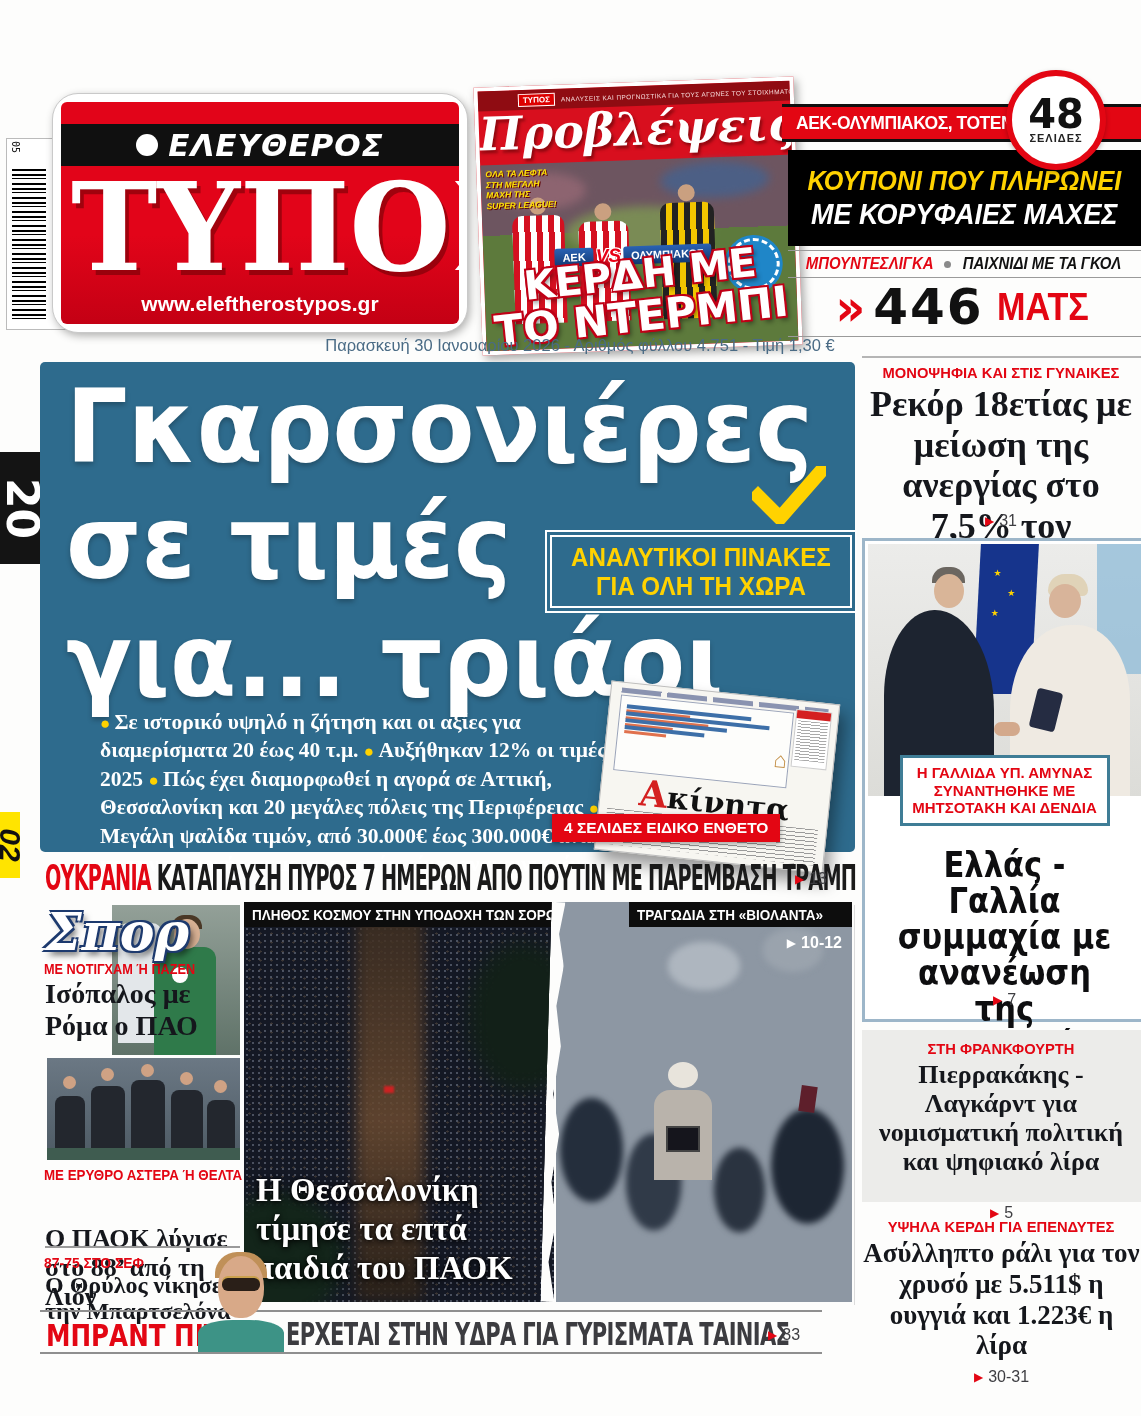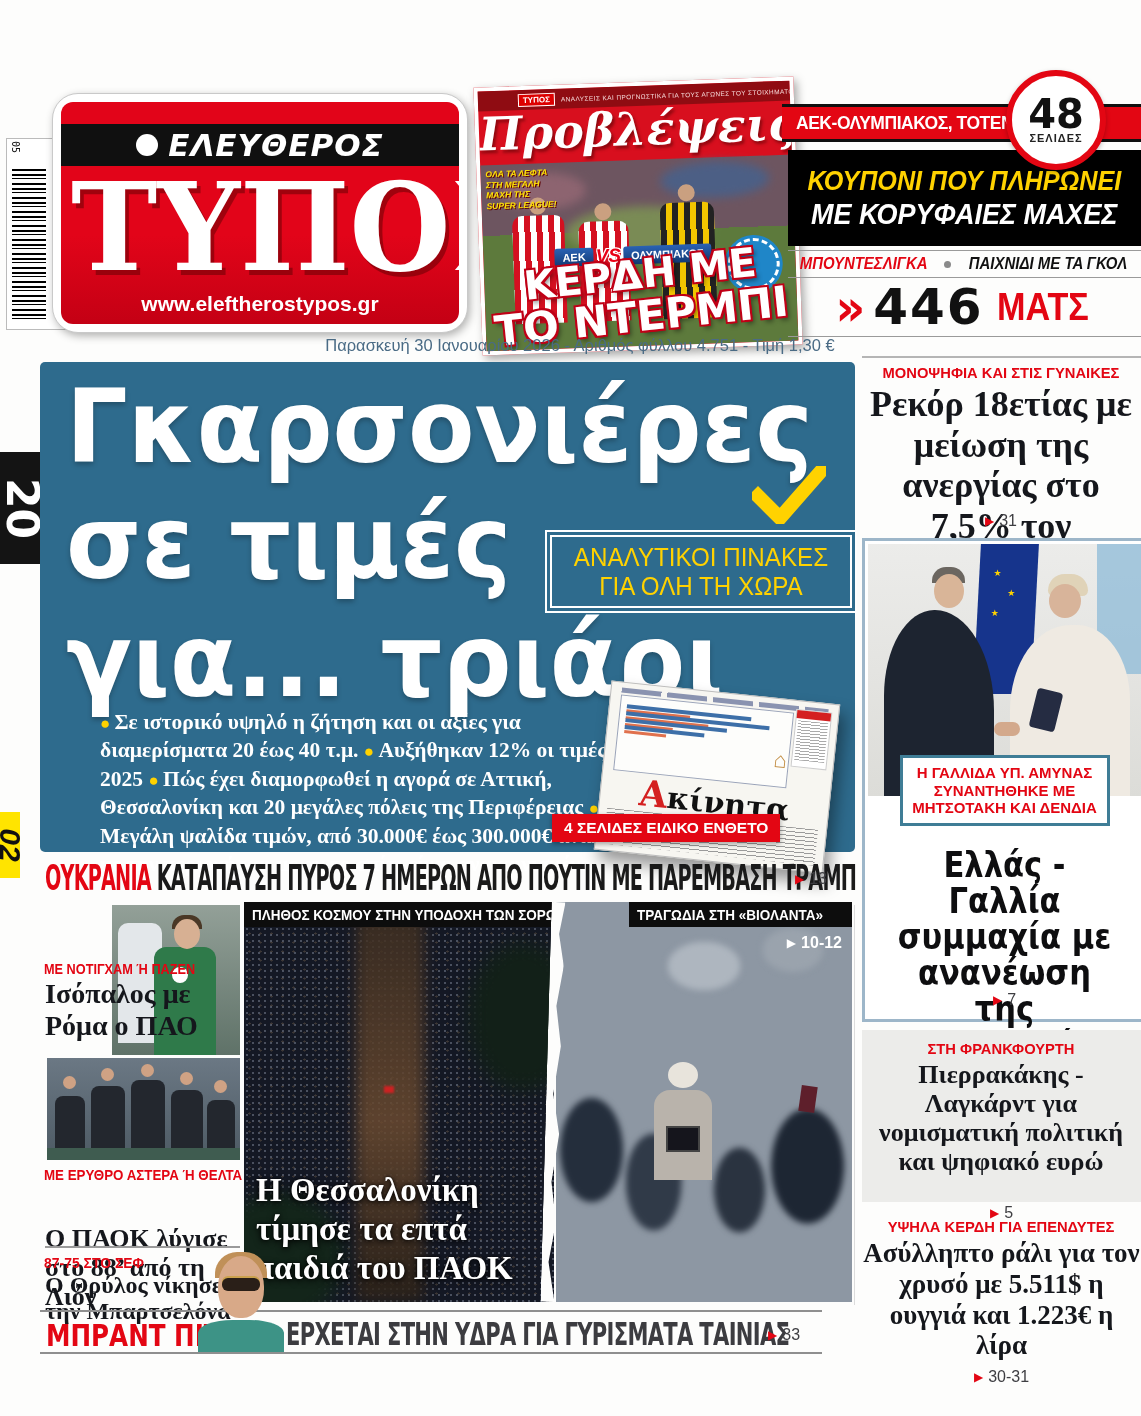--- a/index.html
+++ b/index.html
@@ -18,21 +18,21 @@
   .edge-black{left:0;top:452px;width:46px;height:112px;background:#141414;color:#fff;
      display:flex;align-items:center;justify-content:center;}
   .edge-black span{transform:rotate(90deg);font-size:44px;font-weight:bold;font-family:"DejaVu Sans",sans-serif;}
   .edge-yellow{left:0;top:812px;width:20px;height:66px;background:#ffe400;color:#111;overflow:hidden;
      display:flex;align-items:center;justify-content:center;}
   .edge-yellow span{transform:rotate(90deg);font-size:30px;font-weight:bold;font-style:italic;}
 
   
   .mast-card{left:52px;top:93px;width:414px;height:238px;background:#fff;border:1px solid #c9c9c9;
      border-radius:26px;box-shadow:2px 3px 8px rgba(0,0,0,.3);}
-  .mast-red{position:absolute;left:8px;top:8px;right:8px;bottom:8px;border-radius:12px;
+  .mast-red{position:absolute;left:8px;top:8px;right:8px;bottom:8px;border-radius:6px;
      background:linear-gradient(#e20419 60%,#c40014);overflow:hidden;}
   .mast-black{position:absolute;left:0;right:0;top:22px;height:42px;background:#101010;
      display:flex;align-items:center;justify-content:center;gap:10px;}
   .mast-dot{width:22px;height:22px;border-radius:50%;background:#fff;}
   .mast-top-name{color:#fff;font-style:italic;font-weight:bold;font-size:31px;letter-spacing:1px;
      font-family:"DejaVu Sans",sans-serif;}
   .mast-title{position:absolute;left:0;right:0;top:52px;text-align:center;color:#fff;
      font-family:"DejaVu Serif",serif;font-weight:bold;font-size:122px;line-height:1.2;
      text-shadow:4px 5px 0 rgba(80,0,0,.45);transform:scaleX(.95);}
   .mast-web{position:absolute;left:0;right:0;bottom:8px;text-align:center;color:#fff;
@@ -82,21 +82,21 @@
      display:flex;flex-direction:column;align-items:center;justify-content:center;z-index:5;box-shadow:0 2px 5px rgba(0,0,0,.25);}
   .pages-badge .n{font-family:"DejaVu Sans",sans-serif;font-weight:bold;font-size:40px;line-height:.9;color:#111;}
   .pages-badge .l{font-size:11px;font-weight:bold;color:#222;letter-spacing:1px;}
   .coupon{left:788px;top:150px;width:353px;height:96px;background:#000000;display:flex;flex-direction:column;
      align-items:center;justify-content:center;}
   .coupon .c1{color:#ffd200;font-weight:bold;font-style:italic;font-size:28px;white-space:nowrap;transform:scaleX(.9);}
   .coupon .c2{color:#fff;font-weight:bold;font-style:italic;font-size:30px;white-space:nowrap;transform:scaleX(.9);}
   .grule{background:#9a9a9a;height:1px;}
   .sub-rule-a{left:788px;top:250px;width:353px;}
   .sub-rule-b{left:788px;top:277px;width:353px;}
-  .subline{left:788px;top:252px;width:353px;height:24px;display:flex;align-items:center;justify-content:center;gap:7px;}
+  .subline{left:788px;top:252px;width:353px;height:24px;display:flex;align-items:center;justify-content:center;gap:1px;}
   .subline .r{color:#e30613;font-weight:bold;font-style:italic;font-size:17px;white-space:nowrap;transform:scaleX(.88);}
   .subline .dot{width:7px;height:7px;border-radius:50%;background:#8a8a8a;}
   .subline .b{color:#111;font-weight:bold;font-style:italic;font-size:17px;white-space:nowrap;transform:scaleX(.88);}
   .matches{left:788px;top:282px;width:353px;height:50px;display:flex;align-items:center;justify-content:center;gap:8px;}
   .matches .chev{color:#e30613;font-weight:bold;font-size:46px;line-height:.8;font-family:"DejaVu Sans",sans-serif;transform:scaleY(1.1);}
   .matches .num{color:#111;font-family:"DejaVu Sans",sans-serif;font-weight:bold;font-size:50px;letter-spacing:2px;}
   .matches .lab{color:#e30613;font-weight:bold;font-size:38px;transform:scaleX(.9);}
   .match-rule{left:788px;top:336px;width:353px;}
 
   
@@ -104,21 +104,21 @@
 
   
   .lead{left:40px;top:362px;width:815px;height:490px;background:#2e6b8d;border-radius:5px;}
   .lead-line{position:absolute;left:26px;color:#fff;font-family:"DejaVu Sans",sans-serif;font-weight:bold;
      font-size:102px;line-height:1;white-space:nowrap;transform:scaleX(.95);transform-origin:left;
      text-shadow:0 3px 6px rgba(0,0,0,.25);}
   .lead-l1{top:14px;}
   .lead-l2{top:130px;}
   .lead-l3{top:248px;}
   .lead-tag{position:absolute;left:505px;top:168px;width:302px;border:2px solid #fff;padding:3px;}
-  .lead-tag .inner{border:2px solid #fff;padding:6px 4px;text-align:center;color:#ffd200;font-weight:normal;
+  .lead-tag .inner{border:2px solid #fff;padding:6px 4px;text-align:center;color:#ffd200;font-weight:bold;
      font-size:26px;line-height:1.1;white-space:nowrap;}
   .lead-tag .inner div{transform:scaleX(.93);}
   .lead-check{position:absolute;left:712px;top:104px;width:74px;height:58px;}
   .lead-bullets{position:absolute;left:60px;top:346px;width:540px;color:#fff;
      font-family:"Liberation Serif",serif;font-weight:bold;font-size:21.5px;line-height:1.32;}
   .bullet-item::before{content:"● ";color:#ffd200;font-size:17px;}
   .insert{position:absolute;left:562px;top:330px;width:228px;height:168px;background:#f7f6f1;border:1px solid #bbb;
      transform:rotate(6deg);box-shadow:6px 10px 16px rgba(0,0,0,.4);overflow:hidden;}
   .insert .hdr{margin:5px 10px 2px;height:5px;background:repeating-linear-gradient(90deg,#8a93b0 0 40px,transparent 40px 46px);}
   .insert .chart{margin:2px 44px 2px 10px;border:1px solid #9aa3b8;height:64px;padding:5px 6px;background:#fdfdfb;}
@@ -404,20 +404,21 @@
     </div>
   </div>
 
   <div class="abs sp-photo1">
     <div class="mate"></div>
     <div class="torso"></div>
     <div class="hair"></div>
     <div class="head"></div>
     <div class="crest"></div>
   </div>
+  <div class="abs sp-logo">Σπορ</div>
   <div class="abs kicker sp-k1">ΜΕ ΝΟΤΙΓΧΑΜ Ή ΠΑΖΕΝ</div>
   <div class="abs serif-head sp-h1">Ισόπαλος με Ρόμα ο ΠΑΟ</div>
   <div class="abs sp-photo2">
     <div class="fig" style="left:8px;width:30px;height:64px"></div>
     <div class="hd" style="left:16px;top:18px"></div>
     <div class="fig" style="left:44px;width:34px;height:74px"></div>
     <div class="hd" style="left:54px;top:10px"></div>
     <div class="fig" style="left:84px;width:34px;height:80px"></div>
     <div class="hd" style="left:94px;top:6px"></div>
     <div class="fig" style="left:124px;width:32px;height:70px"></div>
@@ -487,21 +488,21 @@
     <div class="sb-note">Η ΓΑΛΛΙΔΑ ΥΠ. ΑΜΥΝΑΣ ΣΥΝΑΝΤΗΘΗΚΕ ΜΕ ΜΗΤΣΟΤΑΚΗ ΚΑΙ ΔΕΝΔΙΑ</div>
     <div class="sb-card-h">Ελλάς - Γαλλία συμμαχία με ανανέωση της αμυντικής συμφωνίας</div>
     <div class="pageref sb-card-p">
       <span class="a">▶</span>
       <span class="n">7</span>
     </div>
   </div>
 
   <div class="abs sb-gray">
     <div class="kicker sb-art3-k">ΣΤΗ ΦΡΑΝΚΦΟΥΡΤΗ</div>
-    <div class="serif-head sb-art3-h">Πιερρακάκης - Λαγκάρντ για νομισματική πολιτική και ψηφιακό ευρώ</div>
+    <div class="serif-head sb-art3-h">Πιερρακάκης - Λαγκάρντ για νομισματική πολιτική και ψηφιακό λίρα</div>
   </div>
   <div class="abs pageref" style="left:862px;top:1204px;width:279px;">
     <span class="a">▶</span>
     <span class="n">5</span>
   </div>
 
   <div class="abs kicker sb-art4-k">ΥΨΗΛΑ ΚΕΡΔΗ ΓΙΑ ΕΠΕΝΔΥΤΕΣ</div>
   <div class="abs serif-head sb-art4-h">Ασύλληπτο ράλι για τον χρυσό με 5.511$ η ουγγιά και 1.223€ η λίρα</div>
   <div class="abs pageref sb-art4-p">
     <span class="a">▶</span>

